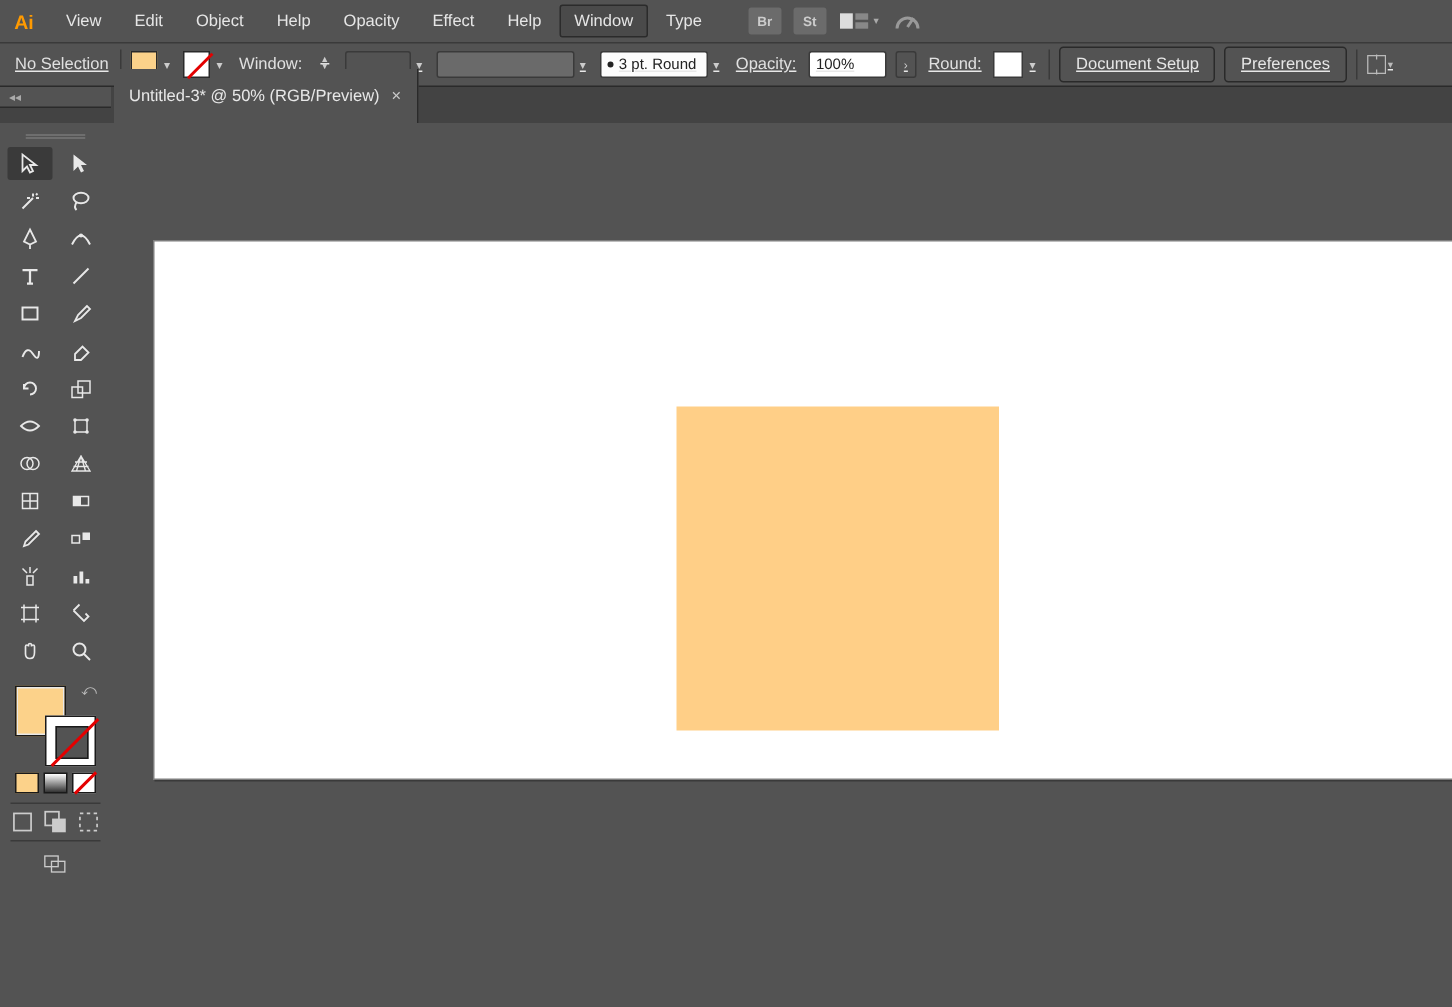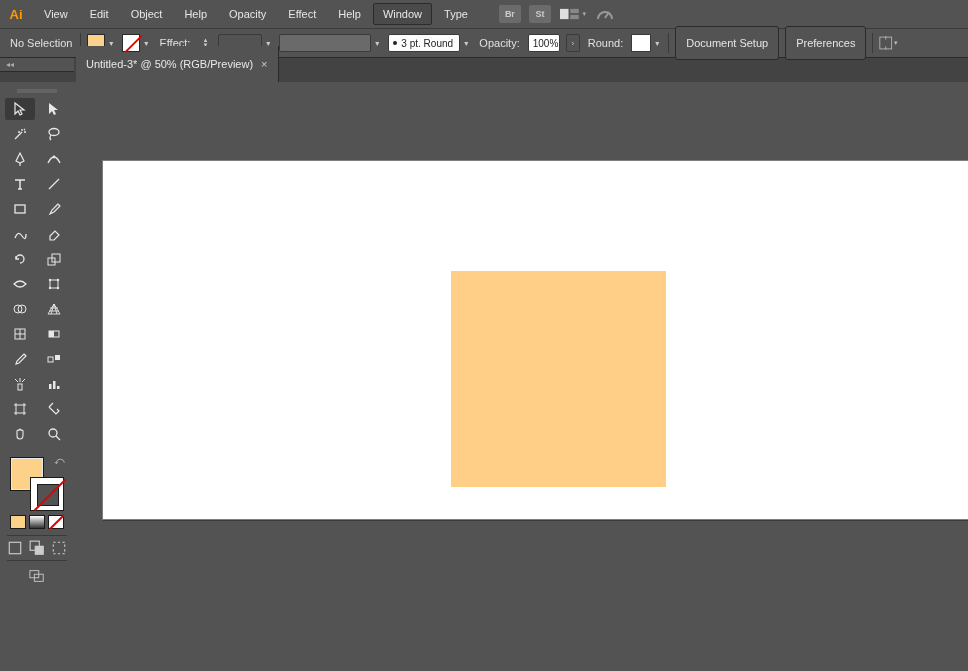--- a/index.html
+++ b/index.html
@@ -8,36 +8,36 @@
   
   .menu-bar { display: flex; align-items: center; height: 28px; background: #535353; padding: 0 6px; gap: 2px; }
   .app-logo { width: 20px; height: 20px; display:flex; align-items:center; justify-content:center; font-weight:700; font-size:13px; color:#ff9a00; margin-right:6px;}
   .menu-item { padding: 4px 9px; cursor: pointer; color: #e6e6e6; border:1px solid transparent; border-radius:2px;}
   .menu-item.active { border:1px solid #2b2b2b; background:#4a4a4a;}
   .menu-gap { width:14px; }
   .menu-iconbtn { width:22px; height:18px; background:#6b6b6b; display:flex;align-items:center;justify-content:center;font-size:9px;font-weight:700;color:#ccc;margin:0 3px; cursor:pointer; border-radius:2px;}
   .menu-iconplain { width:26px; height:18px; display:flex; align-items:center; justify-content:center; color:#aaa; margin-left:4px; cursor:pointer;}
   
   
-  .control-bar { display:flex; align-items:center; height:30px; background:#535353; border-top:1px solid #3a3a3a; border-bottom:1px solid #2a2a2a; padding:0 8px; gap:6px;}
+  .control-bar { display:flex; align-items:center; height:30px; background:#535353; border-top:1px solid #3a3a3a; border-bottom:1px solid #2a2a2a; padding:0 8px; gap:6px;text-decoration:underline;}
   .ctrl-label { color:#e0e0e0; padding:0 2px; white-space:nowrap;}
   .ctrl-swatch { width:18px; height:18px; border:1px solid #2a2a2a; cursor:pointer;}
   .ctrl-dd { width:10px; height:18px; display:flex;align-items:center;justify-content:center;color:#ccc;cursor:pointer;font-size:8px;}
   .ctrl-combo { display:flex;align-items:center;gap:1px;}
   .ctrl-none { width:18px; height:18px; background:#fff; border:1px solid #2a2a2a; position:relative; cursor:pointer;}
   .ctrl-none::after { content:""; position:absolute; left:-1px; top:8px; width:23px; height:2px; background:#e30000; transform:rotate(-45deg);}
   .stroke-spin { width:14px; height:18px; display:flex; flex-direction:column; justify-content:center; align-items:center; color:#ccc; cursor:pointer; font-size:6px; line-height:5px;}
   .stroke-val { width:44px; height:18px; background:#535353; border:1px solid #3a3a3a; border-radius:2px;}
   .profile-box { width:92px; height:18px; background:#6a6a6a; border:1px solid #3a3a3a; border-radius:2px;}
   .brush-box { display:flex; align-items:center; width:72px; height:18px; background:#fcfcfc; border:1px solid #3a3a3a; border-radius:2px; color:#222; padding:0 4px; gap:4px; font-size:10px;}
   .brush-dot { width:4px;height:4px;background:#222;border-radius:50%;}
-  .opacity-box { width:32px; height:18px; background:#fff; border:1px solid #3a3a3a; color:#222; display:flex;align-items:center;padding:0 4px;font-size:10px; border-radius:2px;}
+  .opacity-box { width:52px; height:18px; background:#fff; border:1px solid #3a3a3a; color:#222; display:flex;align-items:center;padding:0 4px;font-size:10px; border-radius:2px;}
   .opacity-arrow { width:14px;height:18px;background:#535353;border:1px solid #3a3a3a;display:flex;align-items:center;justify-content:center;color:#ccc;font-size:8px;cursor:pointer;border-radius:2px;}
   .style-swatch { width:20px;height:18px;background:#fff;border:1px solid #3a3a3a;cursor:pointer;}
-  .btn { height:34px; padding:0 10px; background:#535353; border:1px solid #2a2a2a; border-radius:3px; color:#e6e6e6; cursor:pointer; display:flex;align-items:center; font-size:11px;}
+  .btn { height:24px; padding:0 10px; background:#535353; border:1px solid #2a2a2a; border-radius:3px; color:#e6e6e6; cursor:pointer; display:flex;align-items:center; font-size:11px;}
   .vsep { width:1px; height:20px; background:#3a3a3a;}
   .search-icon { width:18px; display:flex;align-items:center;justify-content:center;color:#bbb;cursor:pointer;}
   
   
   .tab-row { display:flex; align-items:flex-end; height:24px; background:#434343; padding-left:76px;}
   .tab-left-collapse { position:absolute; left:0; top:58px; width:74px; height:14px; background:#535353; display:flex; align-items:center; justify-content:flex-start; padding-left:6px; color:#aaa; font-size:8px; cursor:pointer; border-bottom:1px solid #2a2a2a;}
   .tab { display:flex; align-items:center; height:22px; background:#535353; padding:18px 10px; gap:8px; border-right:1px solid #2a2a2a; cursor:pointer; font-size:11px; color:#e8e8e8;}
   .tab-close { color:#ccc; font-size:11px; cursor:pointer;}
   
   
@@ -100,21 +100,21 @@
   <span class="ctrl-label">No Selection</span>
   <div class="vsep"></div>
   <div class="ctrl-combo">
     <div class="ctrl-swatch" style="background:#fcd28a"></div>
     <div class="ctrl-dd">▾</div>
   </div>
   <div class="ctrl-combo">
     <div class="ctrl-none"></div>
     <div class="ctrl-dd">▾</div>
   </div>
-  <span class="ctrl-label">Effect:</span>
+  <span class="ctrl-label">Window:</span>
   <div class="stroke-spin">
       <span>▲</span>
       <span>▼</span>
     </div>
   <div class="ctrl-combo">
     <div class="stroke-val"></div>
     <div class="ctrl-dd">▾</div>
   </div>
   <div class="ctrl-combo">
     <div class="profile-box"></div>

